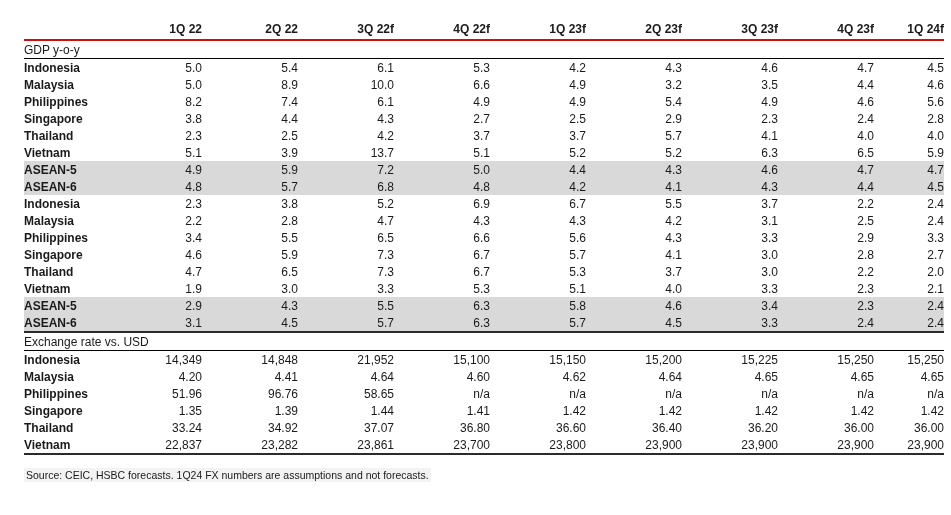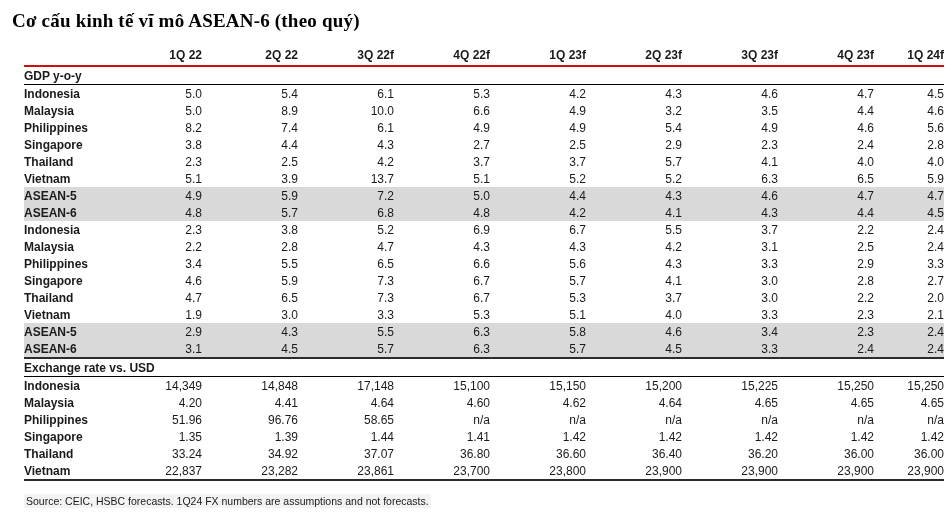--- a/index.html
+++ b/index.html
@@ -36,21 +36,21 @@
   col.last-col   { width: 70px; }
   thead th {
     font-weight: bold;
     text-align: right;
     padding: 2px 0 3px 0;
     white-space: nowrap;
   }
   thead th.corner { text-align: left; }
   thead tr { border-bottom: 2px solid var(--accent-red, #cc1111); }
   tr.section-row td {
-    font-weight: bold;
+    font-weight: normal;
     text-align: left;
     padding: 2px 0 1px 0;
     border-bottom: 1px solid #000000;
   }
   tr.section-row.divided { border-top: 2px solid var(--divider-dark, #2b2b2b); }
   tbody td {
     padding: 1.5px 0;
     white-space: nowrap;
   }
   td.label { text-align: left; font-weight: bold; }
@@ -64,21 +64,20 @@
   .source-note span {
     background: #f3f3f3;
     display: inline-block;
     padding: 1px 2px;
   }
 </style>
 </head>
 <body>
 
 <div class="page">
-  <h1 class="title">Cơ cấu kinh tế vĩ mô ASEAN-6 (theo quý)</h1>
 
   <table class="macro">
     <colgroup>
         <col class="label-col">
         <col class="num-col">
         <col class="num-col">
         <col class="num-col">
         <col class="num-col">
         <col class="num-col">
         <col class="num-col">
@@ -296,21 +295,21 @@
           <td class="num">2.4</td>
           <td class="num">2.4</td>
         </tr>
         <tr class="section-row divided">
           <td colspan="10">Exchange rate vs. USD</td>
         </tr>
         <tr>
           <td class="label">Indonesia</td>
           <td class="num">14,349</td>
           <td class="num">14,848</td>
-          <td class="num">17,148</td>
+          <td class="num">21,952</td>
           <td class="num">15,100</td>
           <td class="num">15,150</td>
           <td class="num">15,200</td>
           <td class="num">15,225</td>
           <td class="num">15,250</td>
           <td class="num">15,250</td>
         </tr>
         <tr>
           <td class="label">Malaysia</td>
           <td class="num">4.20</td>

